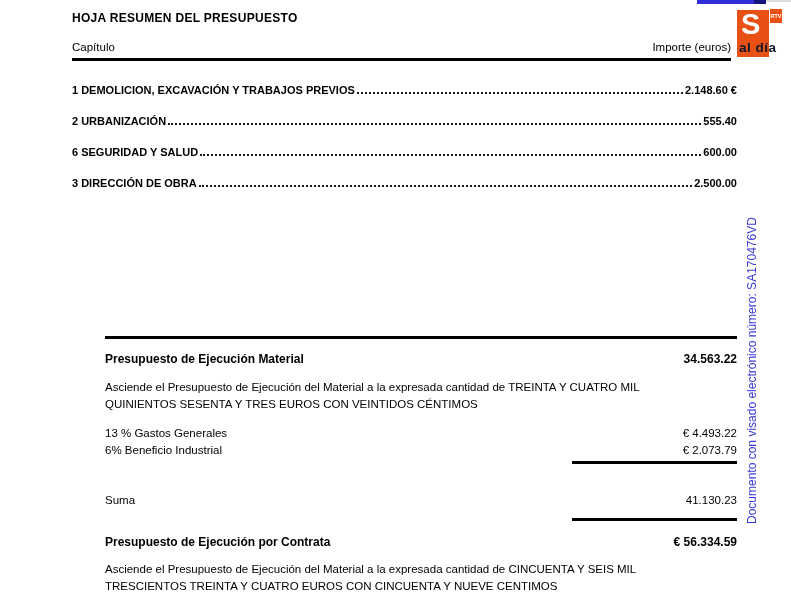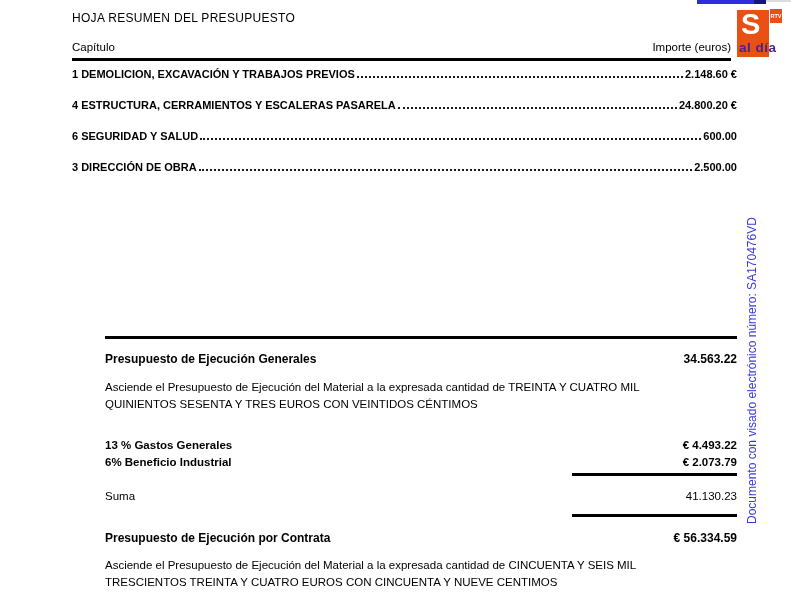--- a/index.html
+++ b/index.html
@@ -5,49 +5,49 @@
   * { margin:0; padding:0; box-sizing:border-box; }
   html,body { width:791px; height:598px; background:#fff; overflow:hidden; }
   body { position:relative; font-family:"Liberation Sans","DejaVu Sans",sans-serif; color:#000; }
 
   
   .top-bar-blue  { position:absolute; left:697px; top:0; width:57px; height:4px; background:#2d2dd9; }
   .top-bar-dark  { position:absolute; left:754px; top:0; width:12px; height:4px; background:#15157e; }
   .top-bar-gray  { position:absolute; left:766px; top:0; width:25px; height:2px; background:#dcdcdc; }
 
   
-  .doc-title { position:absolute; left:72px; top:11px; font-size:12px; font-weight:normal; letter-spacing:.3px; }
+  .doc-title { position:absolute; left:72px; top:11px; font-size:12px; font-weight:bold; letter-spacing:.3px; }
   .col-header { position:absolute; left:72px; top:41px; width:659px; display:flex; justify-content:space-between;
                 align-items:flex-end; font-size:11.5px; padding-bottom:5px; border-bottom:3px solid #000; }
 
   
-  .chapters { position:absolute; left:72px; top:68px; width:665px; }
+  .chapters { position:absolute; left:72px; top:84px; width:665px; }
   .chapter-row { height:31px; display:flex; align-items:flex-start; font-size:11px; font-weight:bold; line-height:13px; }
   .chapter-row .leader { flex:1; height:10px; border-bottom:2px dotted #1a1a1a; margin:0 2px; }
   .chapter-row .amount { white-space:nowrap;text-align:right; }
 
   
   .section { position:absolute; left:105px; top:336px; width:632px; border-top:3px solid #000; font-size:11.5px; }
   .section-title-row { display:flex; justify-content:space-between; font-size:12px; font-weight:bold; margin-top:13px; }
   .desc { margin-top:13px; width:585px; line-height:17px; }
-  .money-block { margin-top:24px; line-height:17px;font-weight:bold; }
+  .money-block { margin-top:12px; line-height:17px; }
   .money-row { display:flex; justify-content:space-between; }
   .rline { width:165px; margin-left:auto; border-top:3px solid #000; margin-top:2px; }
-  .sum-block { margin-top:12px; line-height:17px; }
+  .sum-block { margin-top:28px; line-height:17px; }
   .rline2 { width:165px; margin-left:auto; border-top:3px solid #000; margin-top:9px; }
   .contract-title-row { display:flex; justify-content:space-between; font-size:12px; font-weight:bold; margin-top:14px; }
   .desc2 { margin-top:12px; width:585px; line-height:17px; }
 
   
   .logo { position:absolute; left:737px; top:9px; width:45px; height:49px; }
   .logo-sq  { position:absolute; left:0; top:1px; width:32px; height:47px; background:#e85014; }
   .logo-s   { position:absolute; left:4px; top:-1px; font-size:29px; font-weight:bold; color:#fff; }
   .logo-rtv { position:absolute; left:33px; top:0; width:12px; height:14px; background:#e85014;
               color:#fff; font-size:5.5px; font-weight:bold; text-align:center; line-height:14px; }
-  .logo-aldia { position:absolute; left:2px; top:31px; width:43px; color:#4c1d95; font-size:13.5px;
+  .logo-aldia { position:absolute; left:2px; top:31px; width:43px; color:#0f172a; font-size:13.5px;
               font-weight:bold; letter-spacing:.5px; white-space:nowrap; }
 
   
   .watermark { position:absolute; left:745px; top:524px; transform-origin:0 0; transform:rotate(-90deg);
                white-space:nowrap; font-size:12px; color:#3838d8; }
 </style>
 </head>
 <body>
 
 <div class="top-bar-blue"></div>
@@ -68,39 +68,39 @@
   <div class="logo-aldia">al día</div>
 </div>
 
 <div class="chapters">
   <div class="chapter-row">
     <span>1 DEMOLICION, EXCAVACIÓN Y TRABAJOS PREVIOS</span>
     <span class="leader"></span>
     <span class="amount">2.148.60 €</span>
   </div>
   <div class="chapter-row">
-    <span>4 ESTRUCTURA, CERRAMIENTOS Y ESCALERAS PASARELA</span>
+    <span>2 URBANIZACIÓN</span>
     <span class="leader"></span>
-    <span class="amount">24.800.20 €</span>
+    <span class="amount">555.40</span>
   </div>
   <div class="chapter-row">
     <span>6 SEGURIDAD Y SALUD</span>
     <span class="leader"></span>
     <span class="amount">600.00</span>
   </div>
   <div class="chapter-row">
     <span>3 DIRECCIÓN DE OBRA</span>
     <span class="leader"></span>
     <span class="amount">2.500.00</span>
   </div>
 </div>
 
 <div class="section">
   <div class="section-title-row">
-    <span>Presupuesto de Ejecución Generales</span>
+    <span>Presupuesto de Ejecución Material</span>
     <span>34.563.22</span>
   </div>
 
   <div class="desc">Asciende el Presupuesto de Ejecución del Material a la expresada cantidad de TREINTA Y CUATRO MIL QUINIENTOS SESENTA Y TRES EUROS CON VEINTIDOS CÉNTIMOS</div>
 
   <div class="money-block">
     <div class="money-row">
       <span>13 % Gastos Generales</span>
       <span>€ 4.493.22</span>
     </div>

